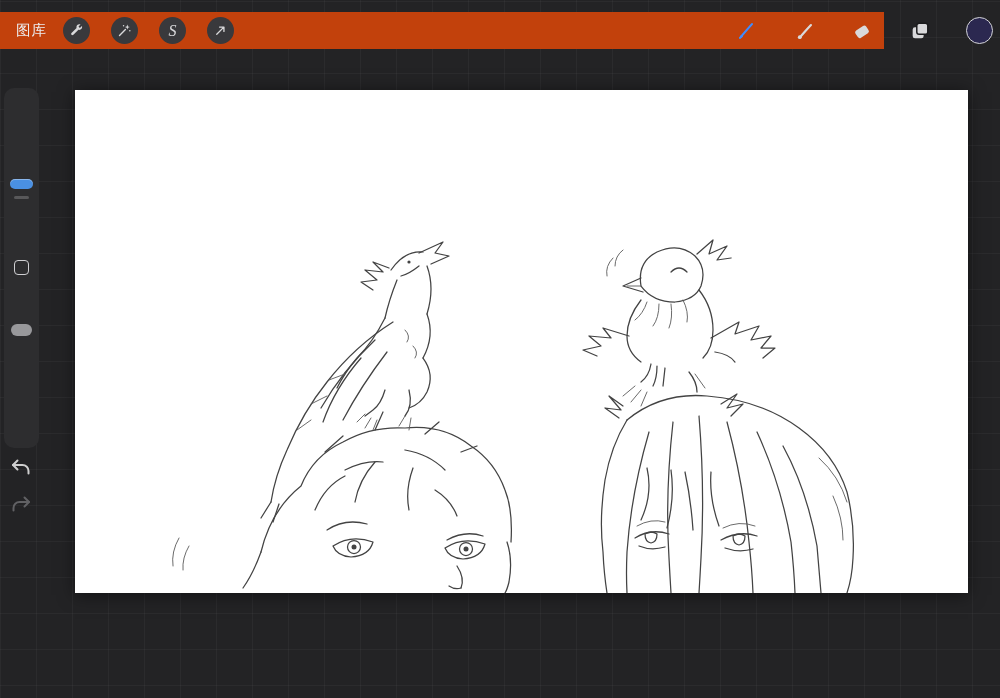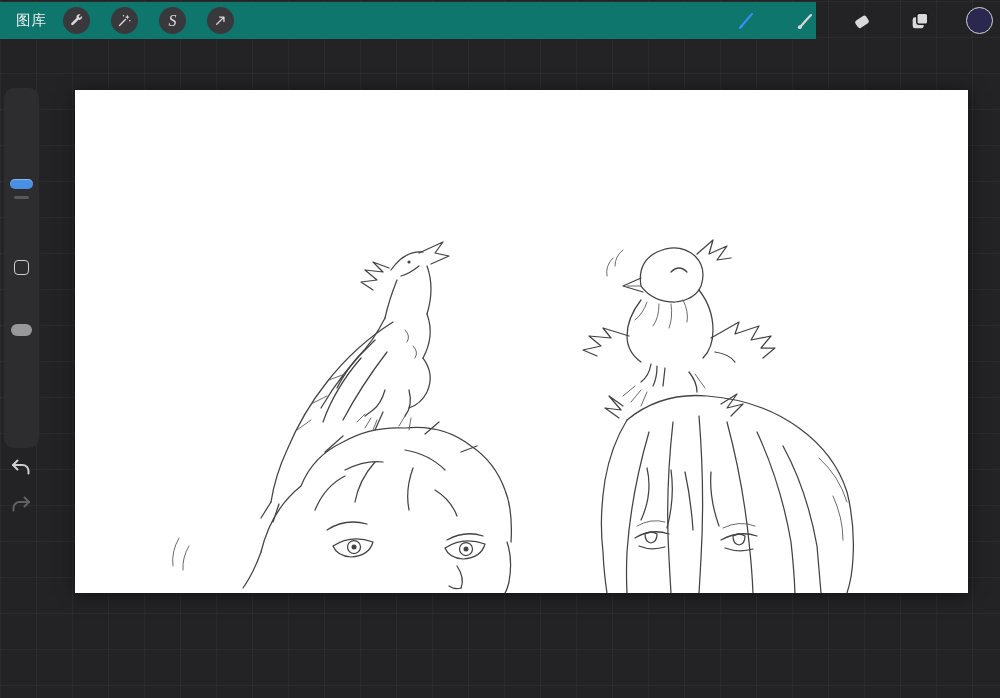--- a/index.html
+++ b/index.html
@@ -10,22 +10,22 @@
     background-color:#232325;
     background-image:
       linear-gradient(rgba(255,255,255,0.035) 1px, transparent 1px),
       linear-gradient(90deg, rgba(255,255,255,0.035) 1px, transparent 1px);
     background-size:36px 36px;
     background-position:0 37px;
   }
 
   
   .topbar {
-    position:absolute; top:2px; left:0; width:816px; height:37px;
-    background:#0f766e; z-index:30;
+    position:absolute; top:12px; left:0; width:884px; height:37px;
+    background:#c2410c; z-index:30;
   }
   .gallery-btn {
     position:absolute; left:16px; top:0; height:37px;
     background:none; border:none; color:#ececee;
     font-size:14.5px; font-family:"Liberation Sans", sans-serif;
     display:flex; align-items:center; cursor:pointer; letter-spacing:1px;
   }
   .tool-circle {
     position:absolute; top:5px; width:27px; height:27px; border-radius:50%;
     background:#39393c; border:none; display:flex; align-items:center;

